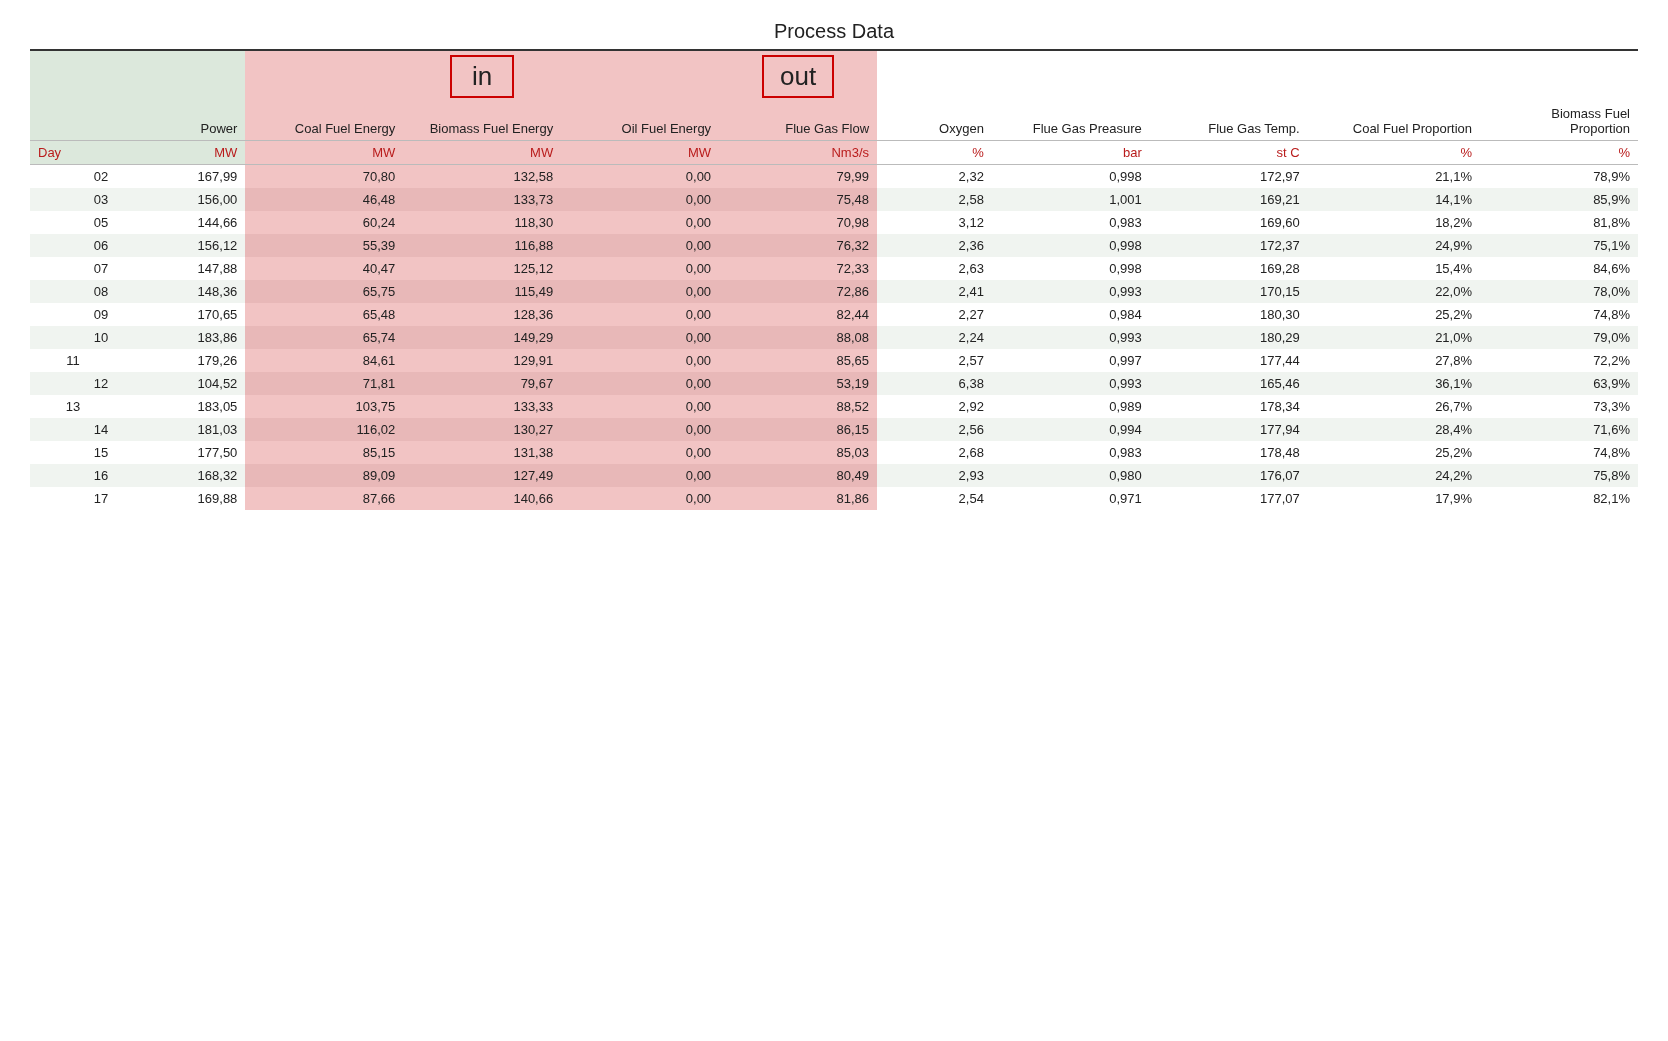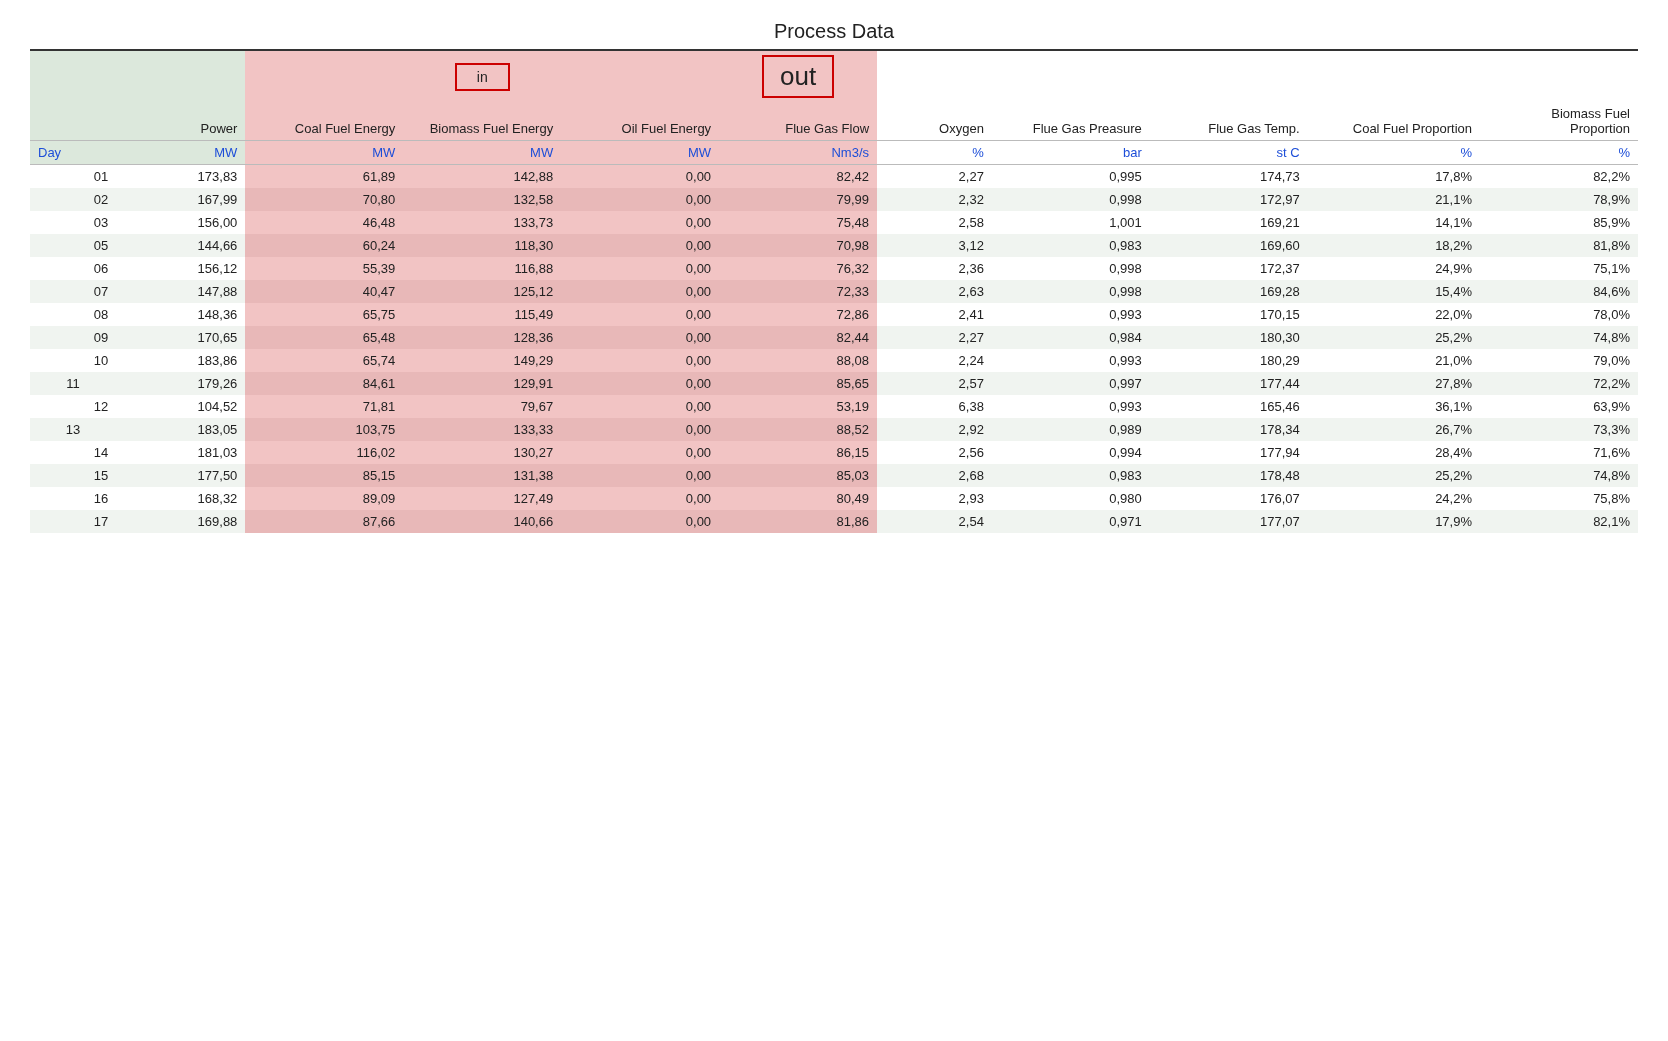--- a/index.html
+++ b/index.html
@@ -52,36 +52,36 @@
     .col-coalfuelprop { width: 120px; }
     .col-biomassfuelprop { width: 110px; }
 
     
     .header-row-in-out th {
       vertical-align: middle;
     }
     .in-box {
       border: 2px solid #cc0000;
       padding: 4px 20px;
-      font-size: 14px;
+      font-size: 26px;
       font-weight: normal;
       display: inline-block;
     }
     .out-box {
       border: 2px solid #cc0000;
       padding: 4px 16px;
       font-size: 26px;
       font-weight: normal;
       display: inline-block;
     }
     .header-in-bg {
       background-color: #f2c4c4;
     }
     .unit-row th {
-      color: #1d4ed8;
+      color: #b91c1c;
       font-size: 13px;
       border-bottom: 1px solid #bbb;
     }
     .col-header-row th {
       font-weight: normal;
       font-size: 13px;
       border-bottom: 1px solid #bbb;
     }
     .day-header {
       text-align: left;
@@ -155,33 +155,20 @@
         <th class="col-oil header-in-bg">MW</th>
         <th class="col-flueflow header-in-bg">Nm3/s</th>
         <th class="col-oxygen">%</th>
         <th class="col-fluepress">bar</th>
         <th class="col-fluetemp">st C</th>
         <th class="col-coalfuelprop">%</th>
         <th class="col-biomassfuelprop">%</th>
       </tr>
     </thead>
     <tbody id="table-body">
-    <tr class="data-row">
-          <td class="col-day" style="text-align:right;">01</td>
-          <td class="col-power">173,83</td>
-          <td class="col-coal">61,89</td>
-          <td class="col-biomass">142,88</td>
-          <td class="col-oil">0,00</td>
-          <td class="col-flueflow">82,42</td>
-          <td class="col-oxygen">2,27</td>
-          <td class="col-fluepress">0,995</td>
-          <td class="col-fluetemp">174,73</td>
-          <td class="col-coalfuelprop">17,8%</td>
-          <td class="col-biomassfuelprop">82,2%</td>
-        </tr>
         <tr class="data-row">
           <td class="col-day" style="text-align:right;">02</td>
           <td class="col-power">167,99</td>
           <td class="col-coal">70,80</td>
           <td class="col-biomass">132,58</td>
           <td class="col-oil">0,00</td>
           <td class="col-flueflow">79,99</td>
           <td class="col-oxygen">2,32</td>
           <td class="col-fluepress">0,998</td>
           <td class="col-fluetemp">172,97</td>

